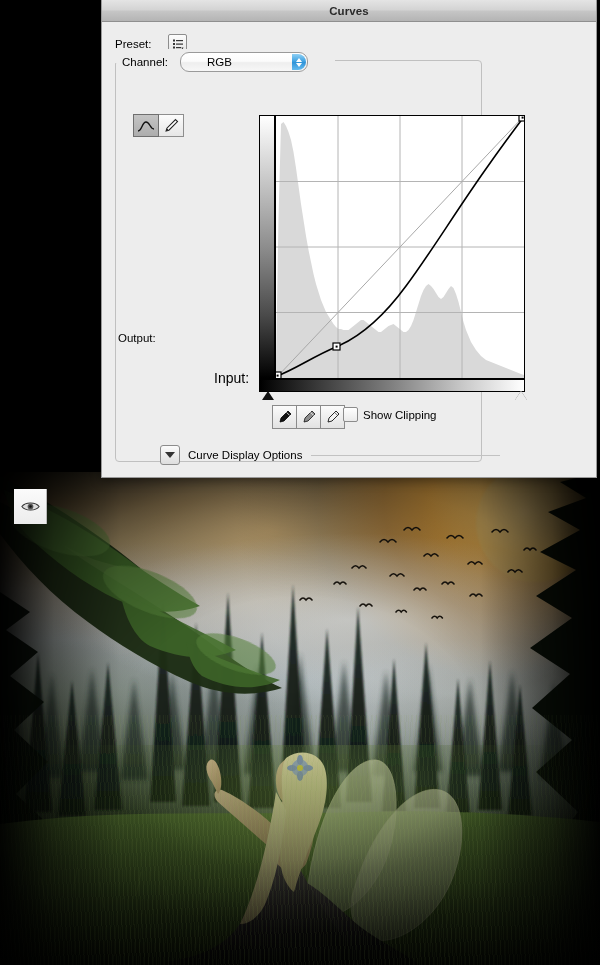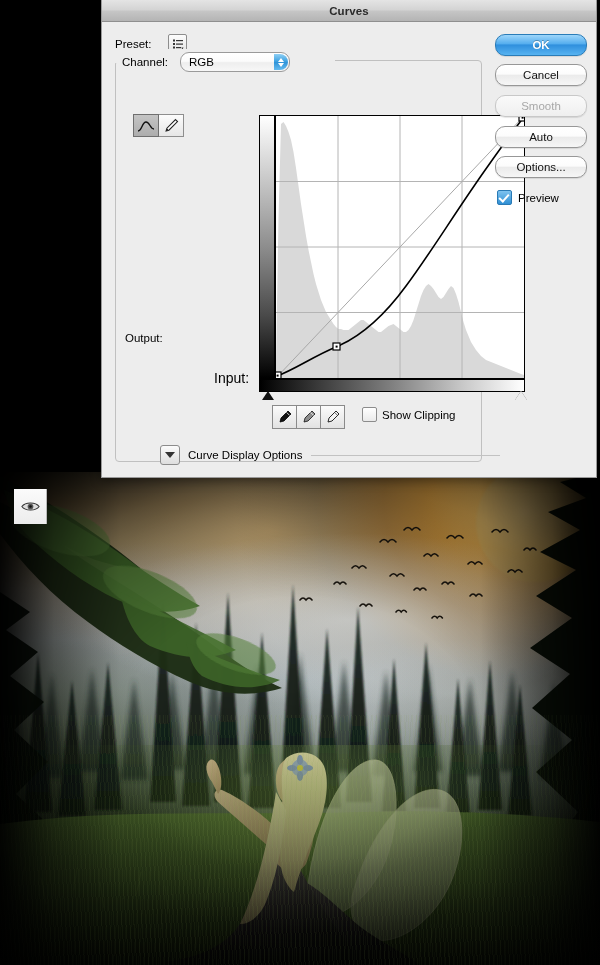--- a/index.html
+++ b/index.html
@@ -111,21 +111,21 @@
     width:17px;height:17px;margin-left:7px;border:1px solid #8d8d8d;border-radius:2px;
     background:linear-gradient(180deg,#fdfdfd,#e3e3e3);display:flex;align-items:center;justify-content:center;
   }
 
   
   .groupbox{
     position:absolute;left:13px;top:38px;width:365px;height:400px;
     border:1px solid #c0c0c0;border-radius:4px;
   }
   .row-channel{position:absolute;left:20px;top:30px;display:flex;align-items:center;}
-  .ch-combo{width:108px;}
+  .ch-combo{width:108px;padding-left:18px;}
   .ch-cover{position:absolute;left:13px;top:27px;height:14px;background:#ededed;width:220px;}
 
   
   .tools{position:absolute;left:31px;top:92px;display:flex;}
   .tool{
     width:24px;height:21px;border:1px solid #8e8e8e;display:flex;align-items:center;justify-content:center;
     background:linear-gradient(180deg,#fcfcfc,#e6e6e6);
   }
   .tool.sel{background:linear-gradient(180deg,#c4c4c4,#adadad);border-color:#6f6f6f;}
   .tool + .tool{border-left:none;}
@@ -136,29 +136,29 @@
   .curvebox{position:absolute;left:173px;top:93px;width:248px;height:262px;border:1px solid #000;background:#fff;overflow:hidden;}
   .hgrad{position:absolute;left:157px;top:357px;width:264px;height:11px;border:1px solid #000;
     background:linear-gradient(90deg,#000000 0%,#3a3a3a 22%,#808080 50%,#c6c6c6 76%,#ffffff 100%);}
 
   .marker-black{position:absolute;left:160px;top:369px;width:0;height:0;
     border-left:6px solid transparent;border-right:6px solid transparent;border-bottom:9px solid #111;}
   .marker-white{position:absolute;left:413px;top:369px;width:0;height:0;
     border-left:6px solid transparent;border-right:6px solid transparent;border-bottom:9px solid #ededed;
     filter:drop-shadow(0 0 0.6px #555);}
 
-  .lbl-output{position:absolute;left:23px;top:310px;font-size:11.5px;color:#000;}
+  .lbl-output{position:absolute;left:16px;top:310px;font-size:11.5px;color:#000;}
   .lbl-input{position:absolute;left:112px;top:348px;font-size:14px;color:#000;}
 
   
   .droppers{position:absolute;left:170px;top:383px;display:flex;}
   .dropbtn{width:23px;height:22px;border:1px solid #8a8a8a;background:linear-gradient(180deg,#fbfbfb,#e2e2e2);
     display:flex;align-items:center;justify-content:center;}
   .dropbtn + .dropbtn{border-left:none;}
-  .clip-wrap{position:absolute;left:260px;top:385px;display:flex;align-items:center;gap:5px;}
+  .clip-wrap{position:absolute;left:241px;top:385px;display:flex;align-items:center;gap:5px;}
   .cbox{width:13px;height:13px;border:1px solid #8c8c8c;border-radius:2px;background:linear-gradient(180deg,#fff,#eaeaea);}
   .cbox.on{background:linear-gradient(180deg,#7fc3ef,#2f8fd4);border-color:#2a7ab5;position:relative;}
   .cbox.on::after{content:"";position:absolute;left:3px;top:1px;width:4px;height:8px;border:solid #fff;border-width:0 2px 2px 0;transform:rotate(42deg);}
 
   
   .cdo{position:absolute;left:26px;top:423px;display:flex;align-items:center;width:340px;padding-left:32px;}
   .disc{width:18px;height:18px;border:1px solid #8c8c8c;border-radius:3px;background:linear-gradient(180deg,#fbfbfb,#dedede);
     display:flex;align-items:center;justify-content:center;}
   .disc i{width:0;height:0;border-left:5px solid transparent;border-right:5px solid transparent;border-top:6px solid #333;}
   .cdo .txt{font-size:11.5px;color:#000;margin-left:8px;white-space:nowrap;}
@@ -493,27 +493,16 @@
       </div>
 
       <div class="cdo">
         <div class="disc">
             <i></i>
           </div>
         <div class="txt">Curve Display Options</div>
         <div class="rule"></div>
       </div>
 
-      <div class="btncol">
-        <div class="btn primary">OK</div>
-        <div class="btn">Cancel</div>
-        <div class="btn disabled gap">Smooth</div>
-        <div class="btn gap">Auto</div>
-        <div class="btn">Options...</div>
-        <div class="prev-wrap">
-          <div class="cbox on"></div>
-          <div class="t">Preview</div>
-        </div>
-      </div>
 
     </div>
   </div>
 </div>
 
 </body></html>

